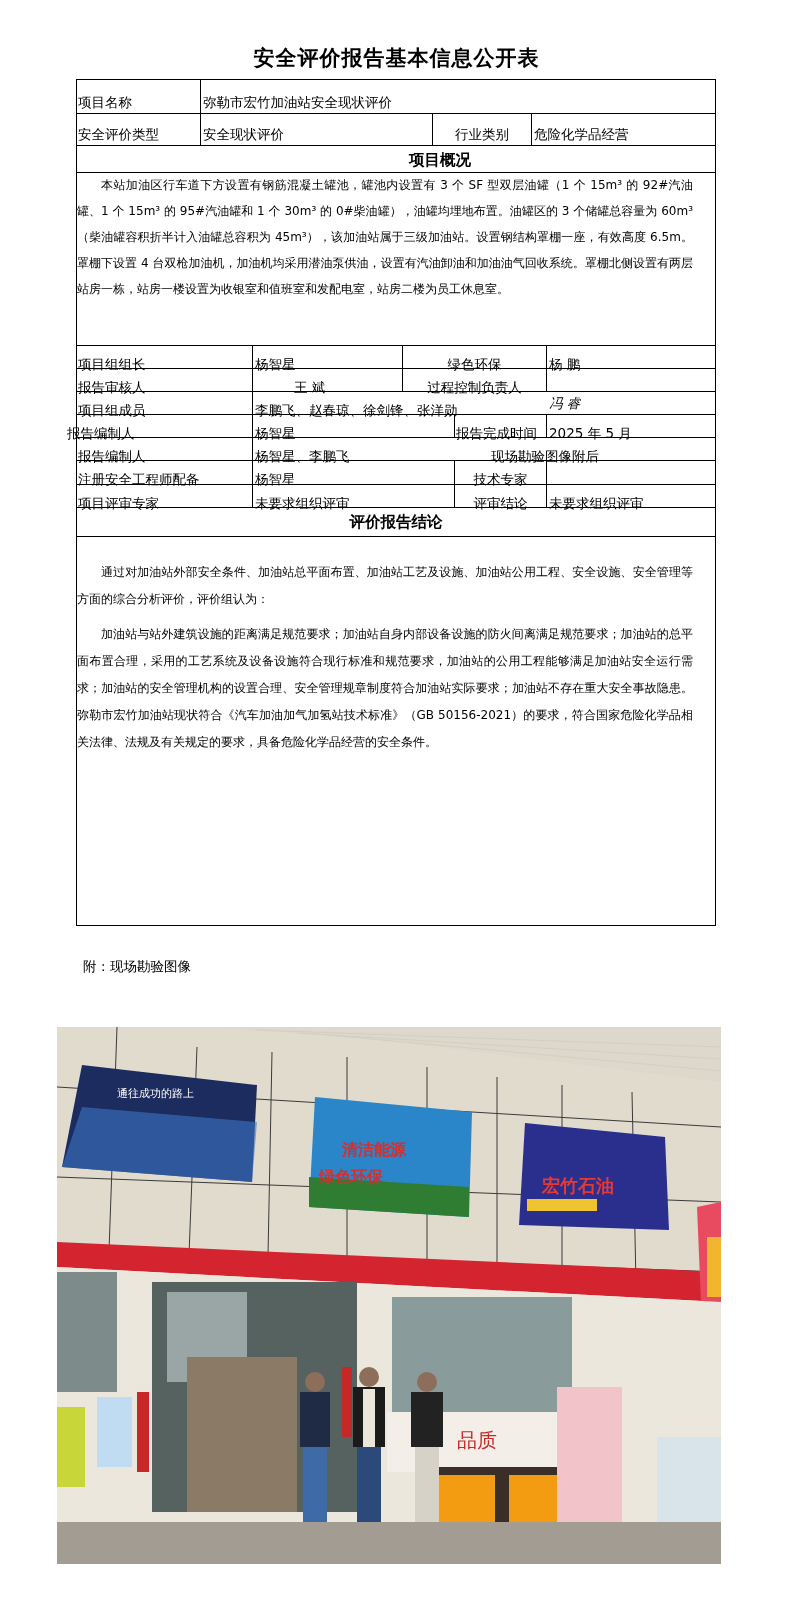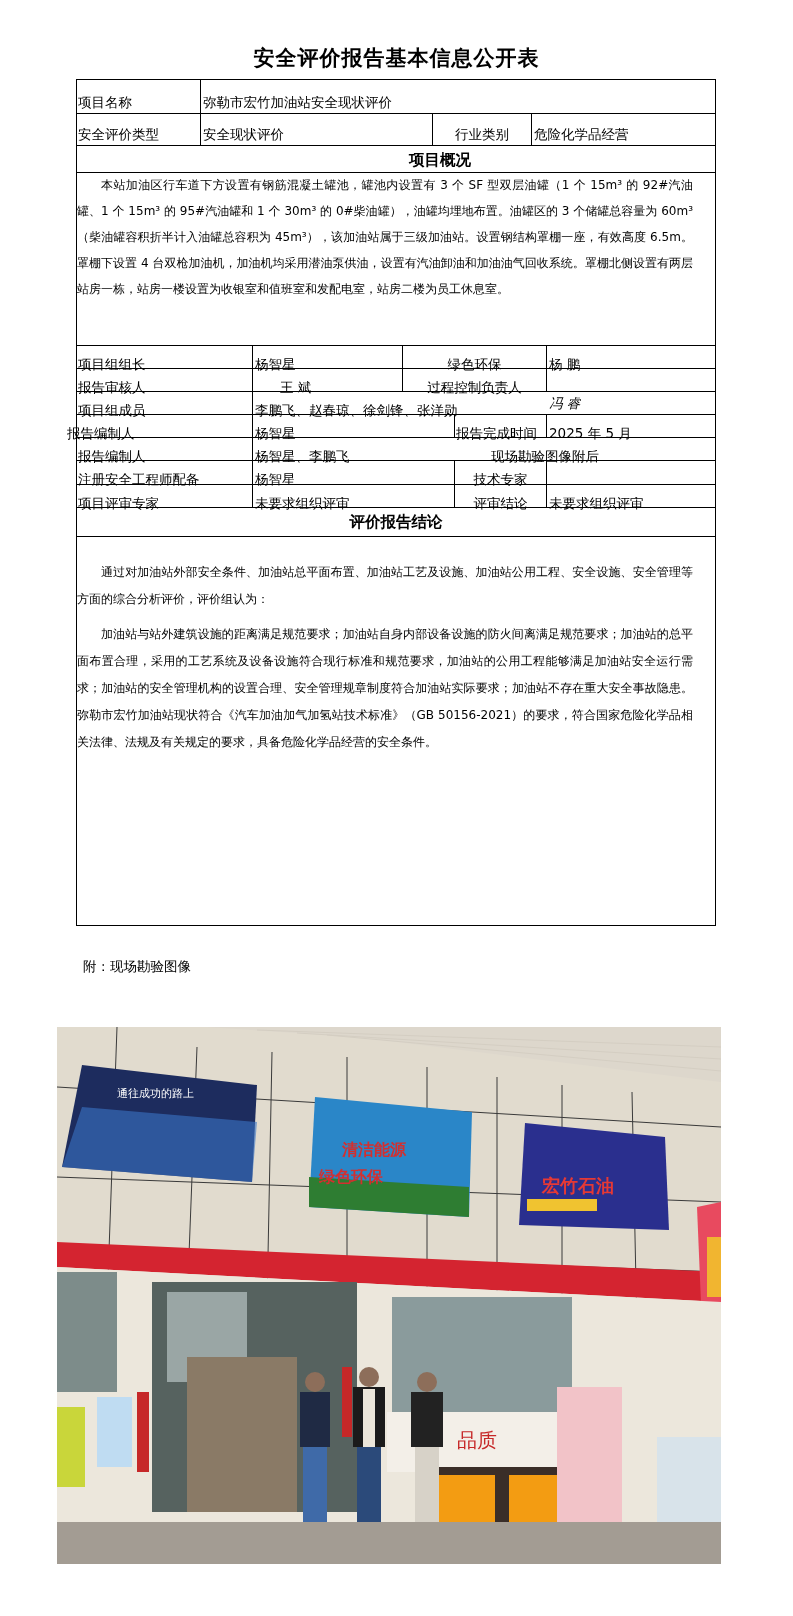--- a/index.html
+++ b/index.html
@@ -69,21 +69,21 @@
 <div class="para" style="left:77px; top:172px; width:616px; height:172px;">
   <p>本站加油区行车道下方设置有钢筋混凝土罐池，罐池内设置有 3 个 SF 型双层油罐（1 个 15m³ 的 92#汽油罐、1 个 15m³ 的 95#汽油罐和 1 个 30m³ 的 0#柴油罐），油罐均埋地布置。油罐区的 3 个储罐总容量为 60m³（柴油罐容积折半计入油罐总容积为 45m³），该加油站属于三级加油站。设置钢结构罩棚一座，有效高度 6.5m。罩棚下设置 4 台双枪加油机，加油机均采用潜油泵供油，设置有汽油卸油和加油油气回收系统。罩棚北侧设置有两层站房一栋，站房一楼设置为收银室和值班室和发配电室，站房二楼为员工休息室。</p>
 </div>
 
 <div class="cell left" style="left:77px; top:351px; width:172px;">项目组组长</div>
 <div class="cell left" style="left:254px; top:351px; width:146px;">杨智星</div>
 <div class="cell center" style="left:403px; top:351px; width:143px;">绿色环保</div>
 <div class="cell left" style="left:548px; top:351px; width:165px;">杨 鹏</div>
 
 <div class="cell left" style="left:77px; top:374px; width:172px;">报告审核人</div>
-<div class="cell left" style="left:240px; top:374px; width:146px;padding-left:40px;">王 斌</div>
+<div class="cell left" style="left:254px; top:374px; width:146px;padding-left:40px;">王 斌</div>
 <div class="cell center" style="left:403px; top:374px; width:143px;">过程控制负责人</div>
 <div class="cell left" style="left:548px; top:390px; width:165px;font-style:italic;">冯 睿</div>
 
 <div class="cell left" style="left:77px; top:397px; width:172px;">项目组成员</div>
 <div class="cell left" style="left:254px; top:397px; width:450px;">李鹏飞、赵春琼、徐剑锋、张洋勋</div>
 
 <div class="cell left" style="left:66px; top:420px; width:172px;">报告编制人</div>
 <div class="cell left" style="left:254px; top:420px; width:198px;">杨智星</div>
 <div class="cell left" style="left:455px; top:420px; width:90px;">报告完成时间</div>
 <div class="cell left" style="left:548px; top:420px; width:165px;">2025 年 5 月</div>

